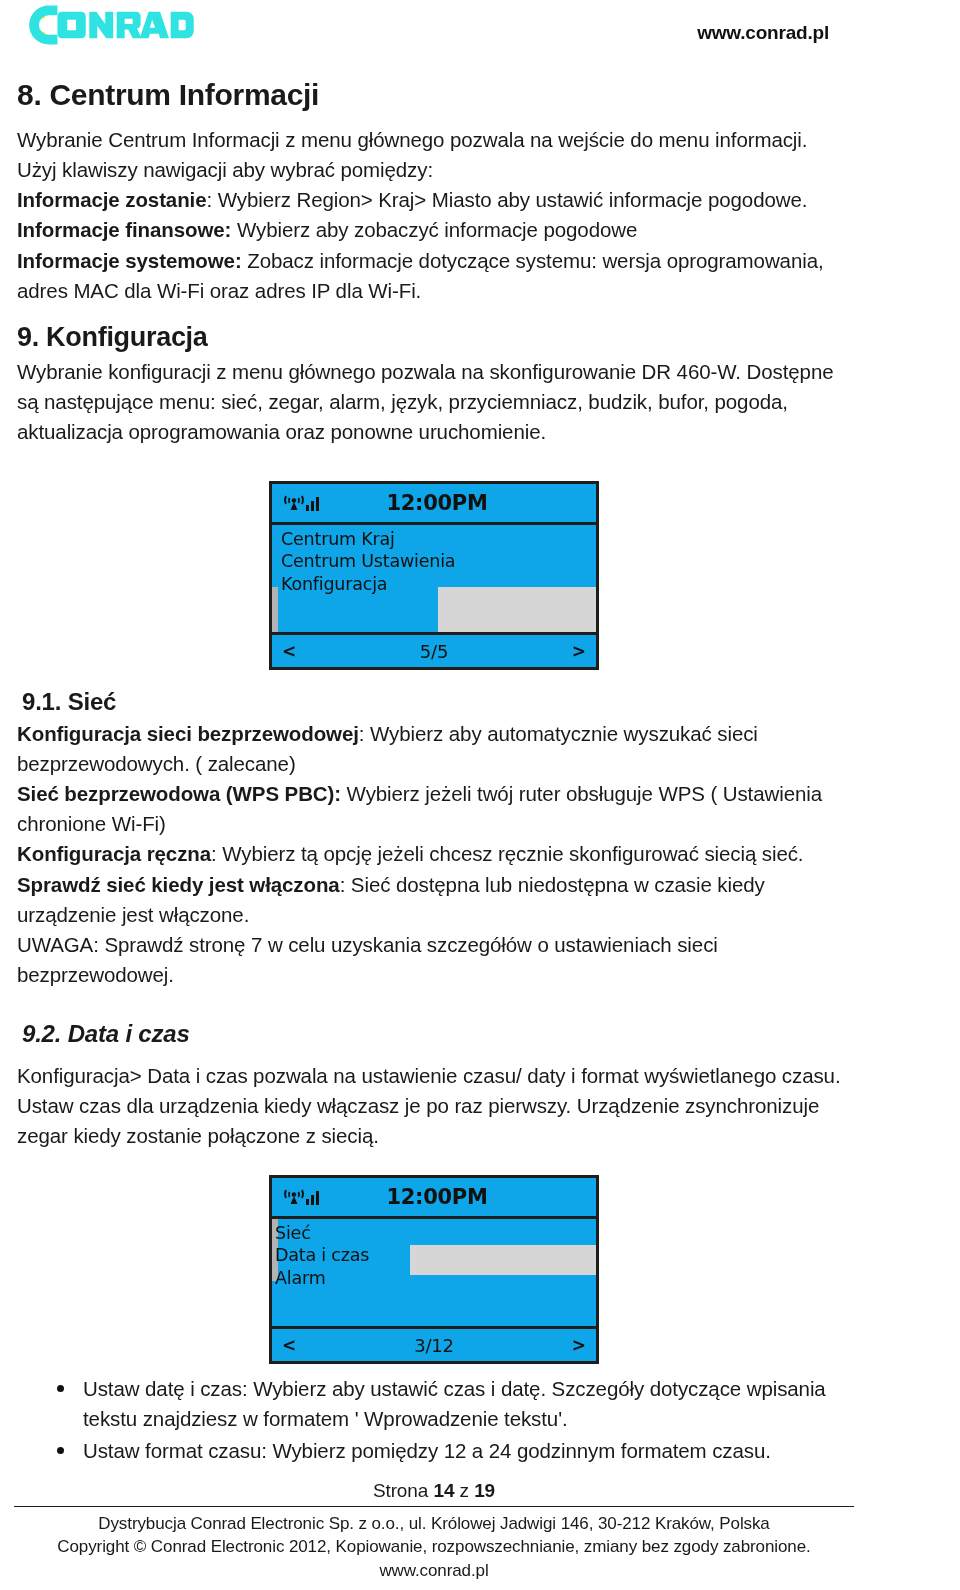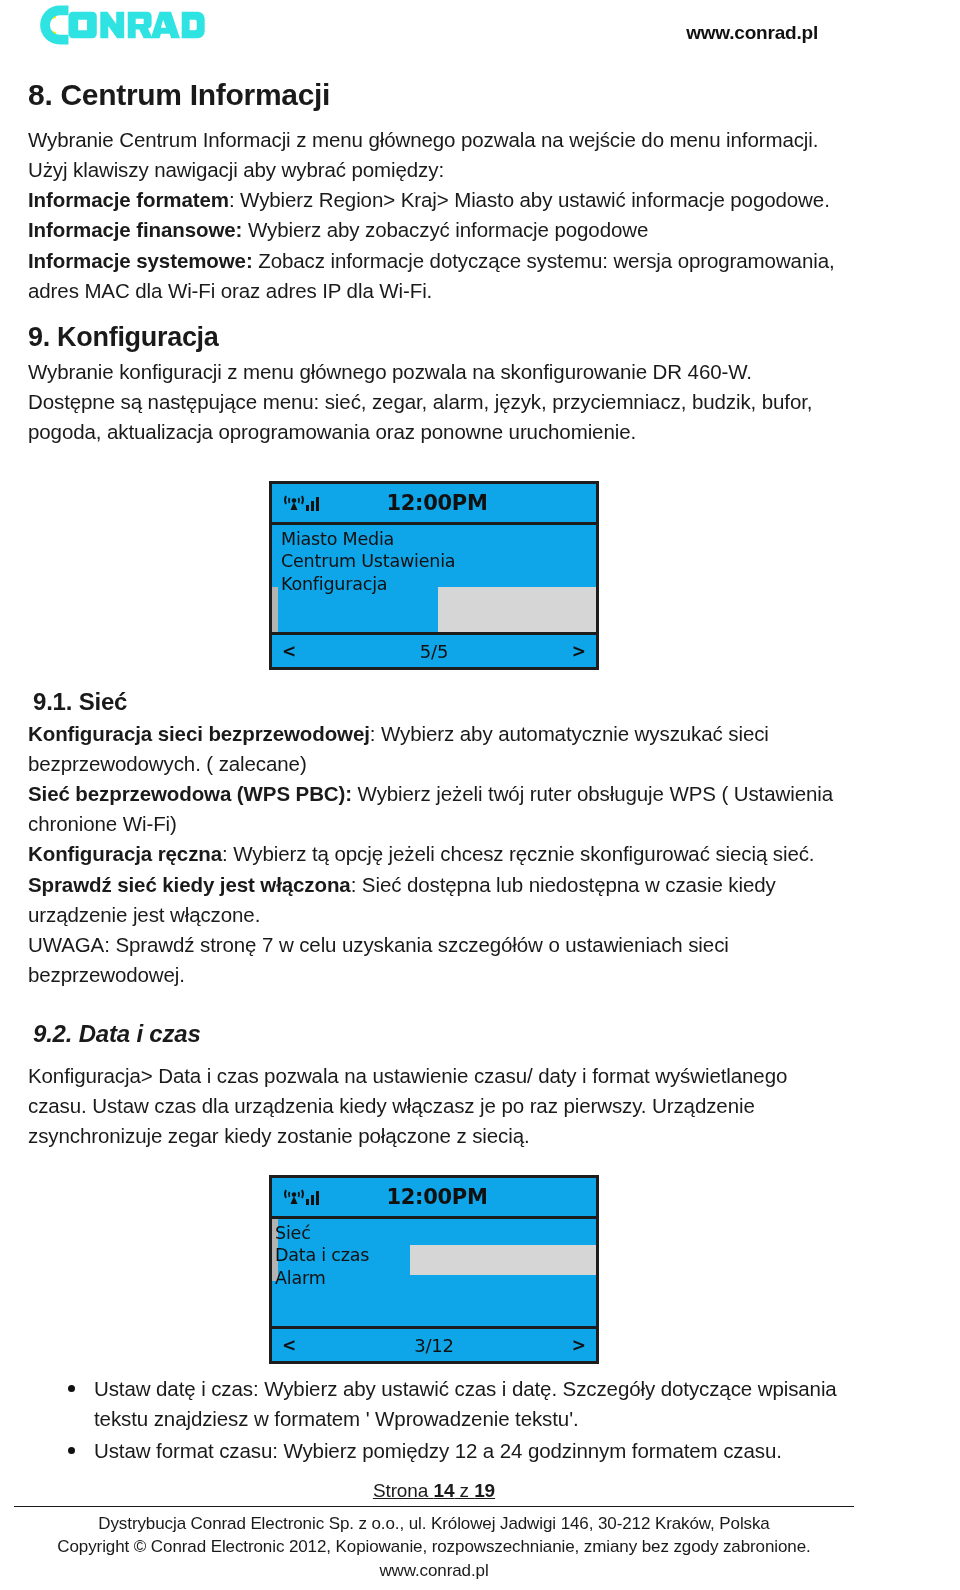--- a/index.html
+++ b/index.html
@@ -13,21 +13,21 @@
     font-family: "Liberation Sans", sans-serif;
     color: #1a1a1a;
     position: relative;
     overflow: hidden;
   }
   .page {
     position: relative;
     width: 868px;
     height: 1590px;
     box-sizing: border-box;
-    padding: 0 28px;
+    padding: 0 17px;
   }
 
   
   .header {
     position: relative;
     height: 66px;
   }
   .logo {
     position: absolute;
     left: 0px;
@@ -213,21 +213,20 @@
     position: absolute;
     left: 0;
     right: 0;
     bottom: 8px;
     text-align: center;
   }
   .page-num {
     font-size: 19px;
     letter-spacing: -0.1px;
     margin-bottom: 4px;
-    text-decoration: underline;
   }
   .page-num .b { font-weight: bold; }
   .rule {
     border-top: 1.6px solid #1a1a1a;
     margin: 0 14px 5px 14px;
   }
   .foot-line {
     font-size: 17px;
     line-height: 1.38;
     letter-spacing: -0.1px;
@@ -260,21 +259,21 @@
         </g>
       </svg>
     </div>
     <div class="site-url">www.conrad.pl</div>
   </div>
 
   <h1 class="sect">8. Centrum Informacji</h1>
 
   <p class="body">Wybranie Centrum Informacji z menu głównego pozwala na wejście do menu informacji. Użyj klawiszy nawigacji aby wybrać pomiędzy:</p>
 
-  <p class="body"><span class="b">Informacje formatem</span><span>: Wybierz Region&gt; Kraj&gt; Miasto aby ustawić informacje pogodowe.</span></p>
+  <p class="body"><span class="b">Informacje zostanie</span><span>: Wybierz Region&gt; Kraj&gt; Miasto aby ustawić informacje pogodowe.</span></p>
 
   <p class="body"><span class="b">Informacje finansowe:</span><span> Wybierz aby zobaczyć informacje pogodowe</span></p>
 
   <p class="body"><span class="b">Informacje systemowe:</span><span> Zobacz informacje dotyczące systemu: wersja oprogramowania, adres MAC dla Wi-Fi oraz adres IP dla Wi-Fi.</span></p>
 
   <h2 class="sect">9. Konfiguracja</h2>
 
   <p class="body">Wybranie konfiguracji z menu głównego pozwala na skonfigurowanie DR 460-W. Dostępne są następujące menu: sieć, zegar, alarm, język, przyciemniacz, budzik, bufor, pogoda, aktualizacja oprogramowania oraz ponowne uruchomienie.</p>
 
   <div class="spacer-lg"></div>
@@ -298,21 +297,21 @@
           </svg>
         </span>
         <span class="lcd-clock">12:00PM</span>
       </div>
       <div class="lcd-body">
         <div class="lcd-highlight" style="left:166px; top:62px; right:0; height:45px;"></div>
         <div class="lcd-scroll-track">
           <div class="lcd-scroll-thumb" style="top:62px; height:45px;"></div>
         </div>
         <div class="lcd-menu">
-          <div class="row">Miasto Media</div>
+          <div class="row">Centrum Kraj</div>
           <div class="row">Centrum Ustawienia</div>
           <div class="row">Konfiguracja</div>
         </div>
       </div>
       <div class="lcd-footer">
         <span class="nav-l">&lt;</span>
         <span class="page-ind">5/5</span>
         <span class="nav-r">&gt;</span>
       </div>
     </div>

